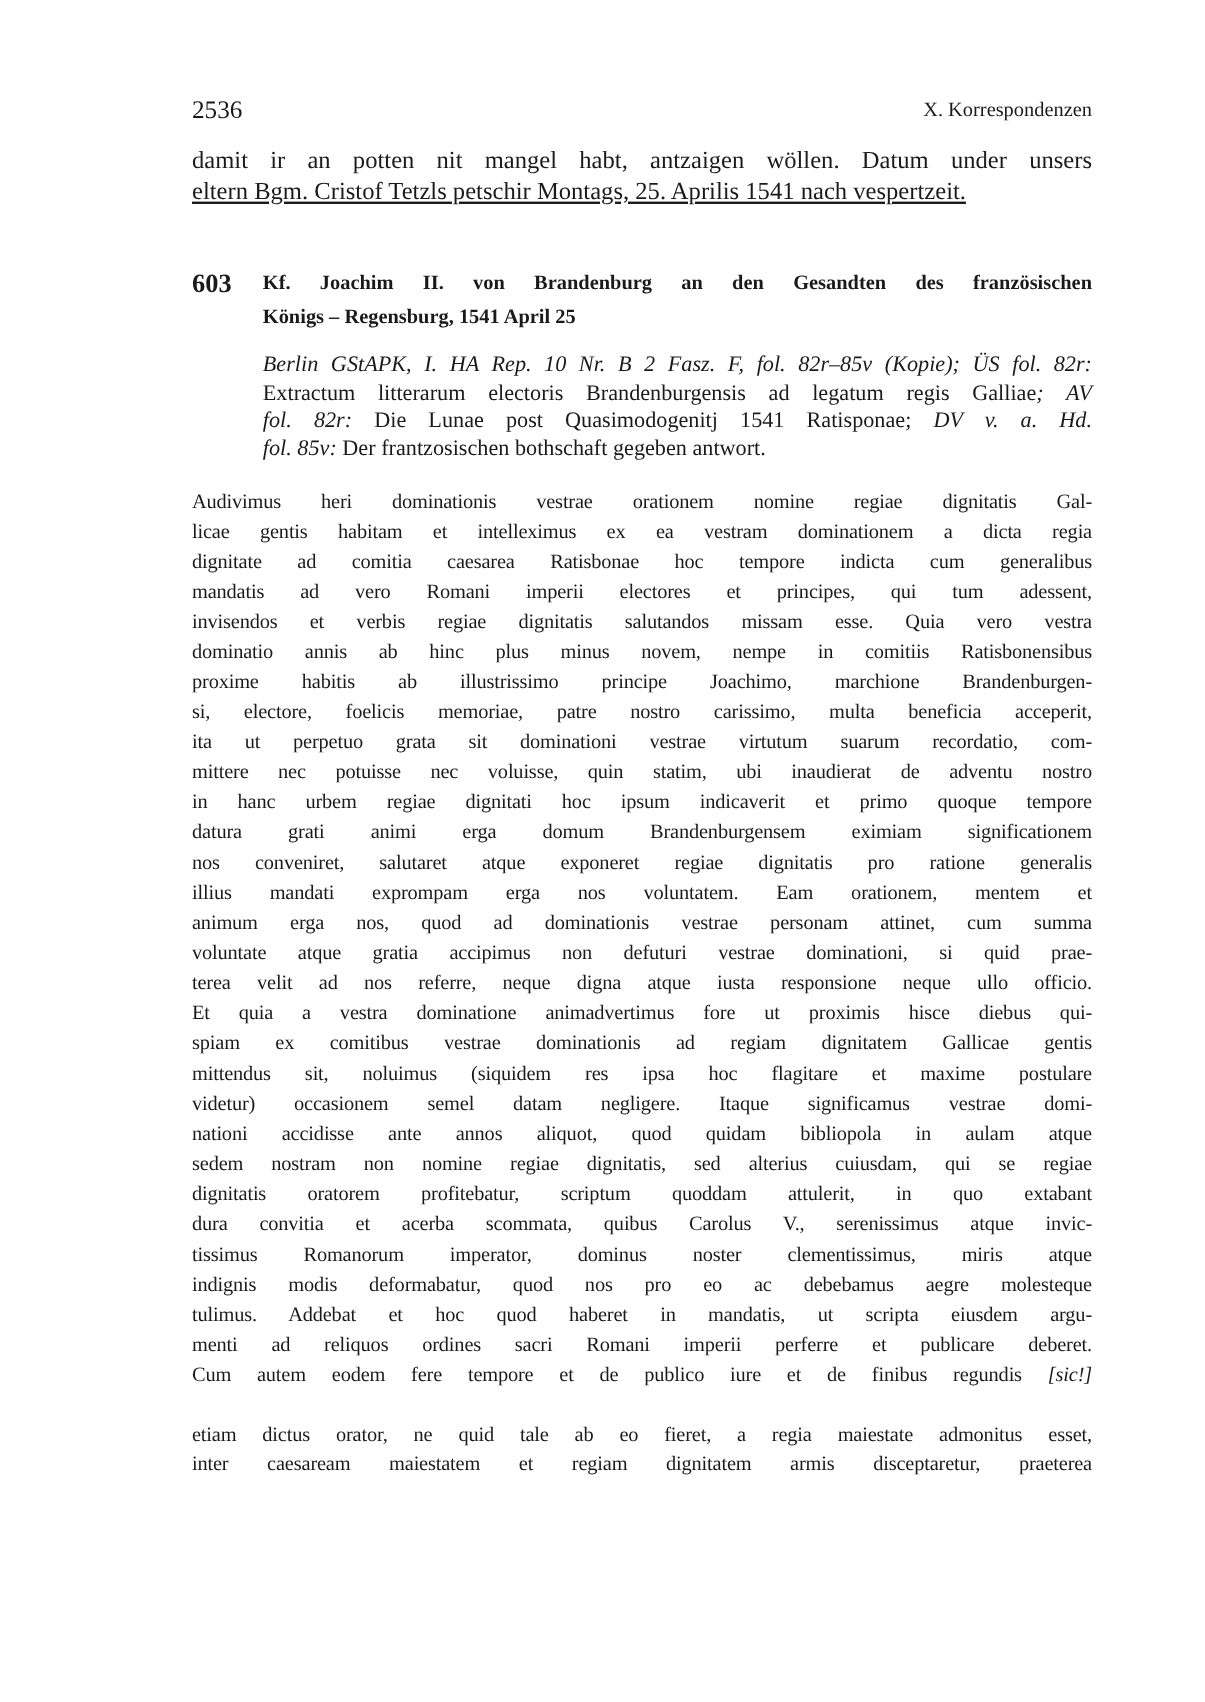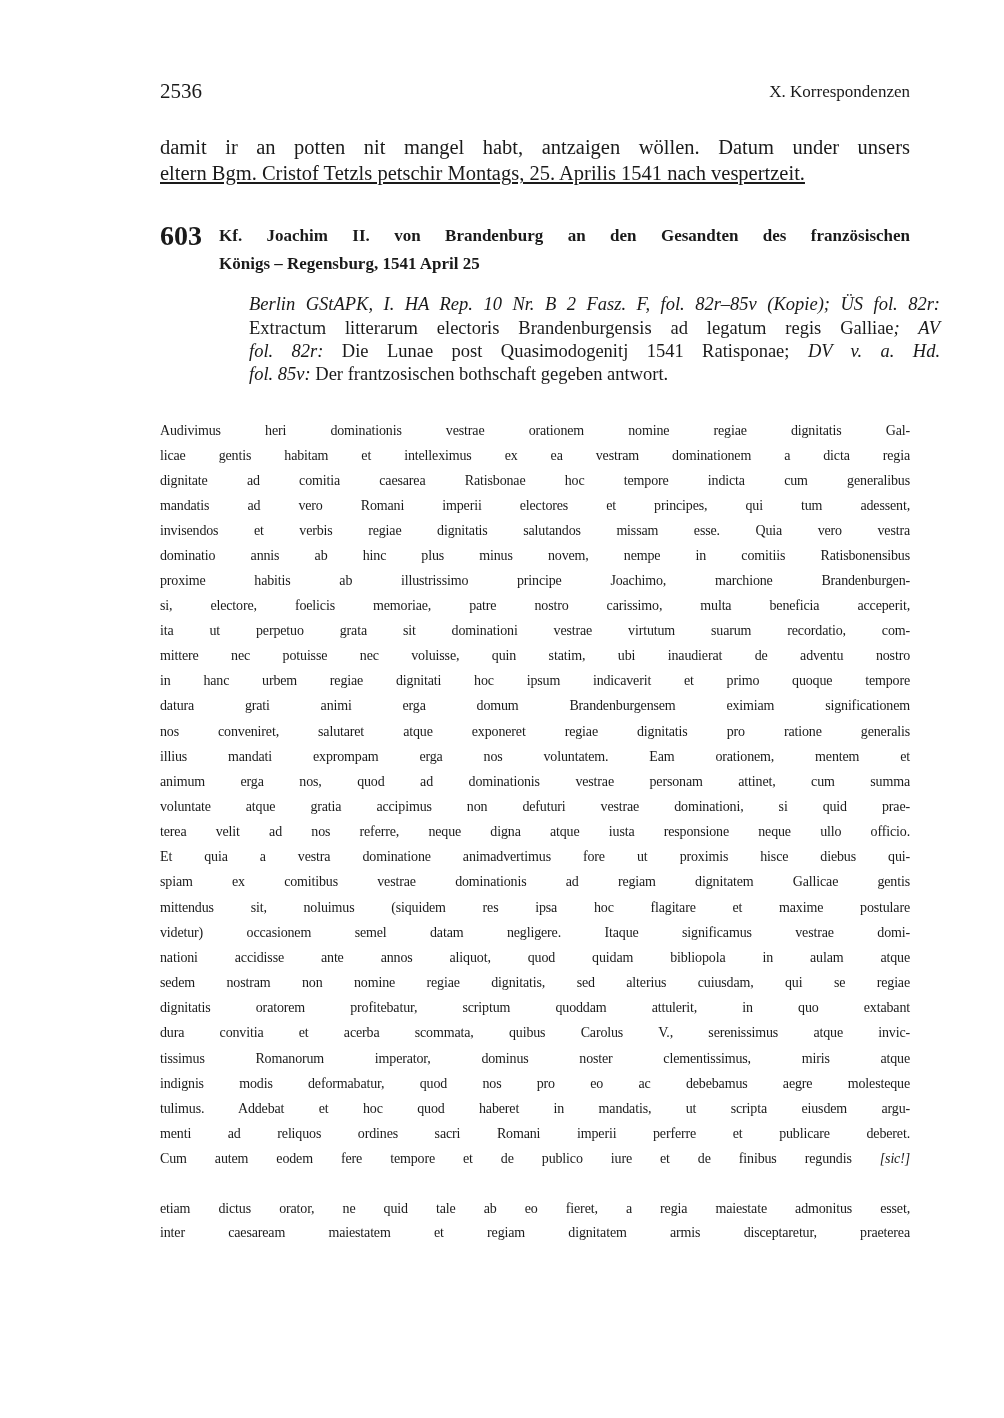--- a/index.html
+++ b/index.html
@@ -4,32 +4,32 @@
 <style>
   html, body { margin: 0; padding: 0; background: #ffffff; }
   body { width: 1004px; height: 1418px; position: relative; overflow: hidden;
          font-family: "Liberation Serif", "DejaVu Serif", serif; color: #1a1a1a; }
   .page { position: absolute; left: 0; top: 0; width: 1004px; height: 1157px; }
   .header { position: absolute; left: 160px; top: 78px; width: 750px; height: 26px; }
   .page-number { position: absolute; left: 0; top: 0; font-size: 21px; line-height: 26px; }
   .running-title { position: absolute; left: 0; width: 750px; top: 2px; text-align: right;
                    font-size: 17px; line-height: 24px; }
   .line { position: absolute; left: 160px; width: 750px; white-space: nowrap;
-          text-align: justify; text-align-last: justify; font-size: 20.5px; margin-top: 13px; }
+          text-align: justify; text-align-last: justify; font-size: 20.5px; }
   .line.last { text-align-last: left; text-decoration: underline; }
   .cont { line-height: 26px; }
-  .doc-heading .num { position: absolute; left: 160px; font-weight: bold; font-size: 28px; line-height: 28px; }
+  .doc-heading .num { position: absolute; left: 160px; font-weight: bold; font-size: 22px; line-height: 28px; }
   .doc-heading .title-line { position: absolute; left: 219px; width: 691px; white-space: nowrap;
           font-weight: bold; font-size: 17px; line-height: 28px; text-align: justify; text-align-last: justify; }
   .doc-heading .title-line.last { text-align-last: left; }
   .src { position: absolute; left: 219px; width: 691px; white-space: nowrap; font-size: 18.5px;
-         line-height: 23px; text-align: justify; text-align-last: justify; margin-left: 30px; }
+         line-height: 23px; text-align: justify; text-align-last: justify; }
   .src.last { text-align-last: left; }
   .it { font-style: italic; }
-  .body-line { line-height: 25px; font-size: 14px; letter-spacing: -0.15px; }
+  .body-line { line-height: 25px; font-size: 17px; letter-spacing: -0.15px; }
 </style>
 </head>
 <body>
 
 <div class="page">
 
   <div class="header">
     <span class="page-number">2536</span>
     <span class="running-title">X. Korrespondenzen</span>
   </div>

